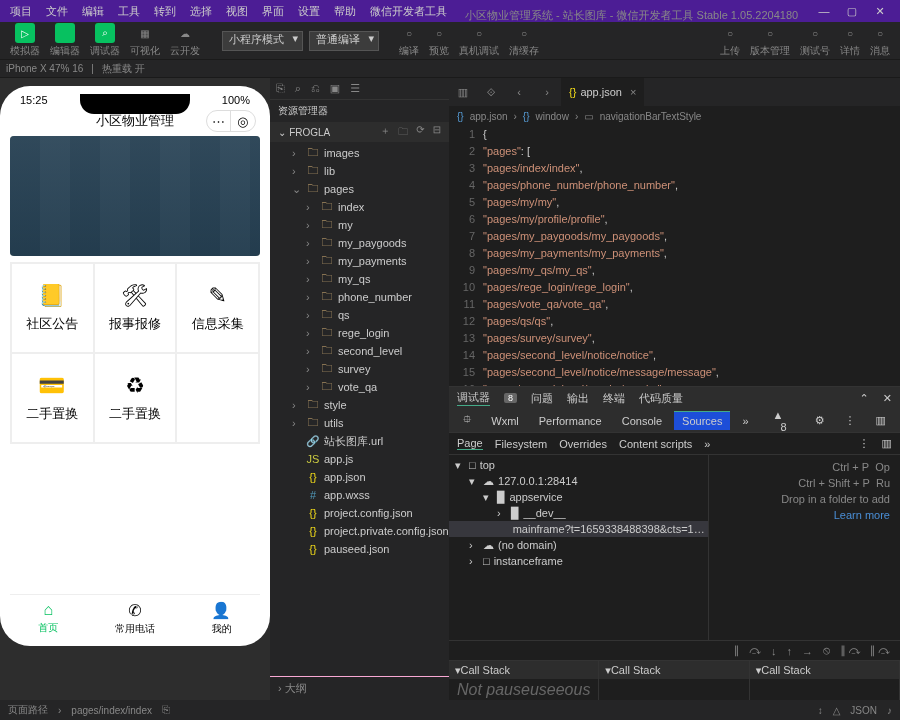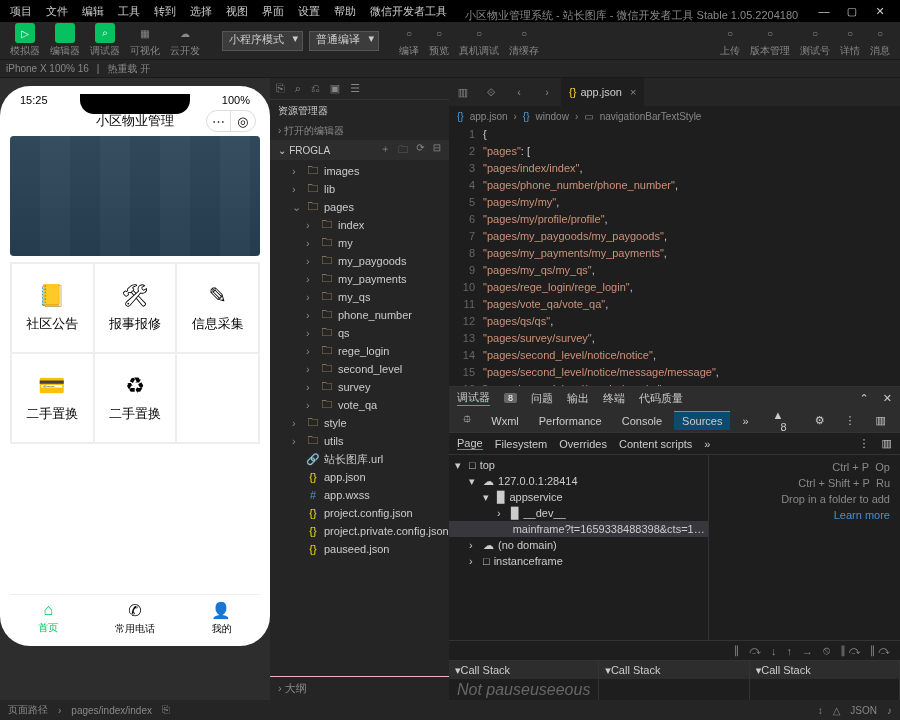--- a/index.html
+++ b/index.html
@@ -1,17 +1,17 @@
 <!DOCTYPE html>
 <html><head>
 <meta charset="utf-8">
 <style>
 * { margin: 0; padding: 0; box-sizing: border-box; font-family: "Microsoft YaHei", sans-serif; }
 body { background: #1e1e1e; color: #ccc; font-size: 11px; width: 900px; height: 720px; overflow: hidden; }
-.titlebar { height: 22px; background: #000000; display: flex; align-items: center; padding: 0 4px; }
+.titlebar { height: 22px; background: #4c1d95; display: flex; align-items: center; padding: 0 4px; }
 .titlebar .menus { display: flex; gap: 2px; }
 .titlebar .menus span { padding: 2px 6px; cursor: pointer; }
 .titlebar .title { flex: 1; text-align: left; color: #888; margin-left: 12px; margin-top: 8px; }
 .titlebar .winctrl { display: flex; gap: 8px; padding-right: 6px; }
 .titlebar .winctrl span { width: 20px; text-align: center; cursor: pointer; }
 .toolbar { height: 38px; background: #252526; display: flex; align-items: center; padding: 0 6px; gap: 6px; border-bottom: 1px solid #1a1a1a; }
 .tbtn { display: flex; flex-direction: column; align-items: center; gap: 1px; padding: 2px 4px; color: #888; font-size: 10px; }
 .tbtn .ico { width: 20px; height: 20px; display: flex; align-items: center; justify-content: center; border-radius: 3px; }
 .green .ico { background: #07c160; color: #fff; }
 .select { background: #3c3c3c; border: 1px solid #555; height: 20px; padding: 0 18px 0 6px; color: #ccc; position: relative; }
@@ -60,21 +60,21 @@
 .crumbs .jb { color: #569cd6; }
 .code { display: flex; font-family: Consolas, monospace; font-size: 11px; height: 260px; overflow: hidden; }
 .gutter { width: 34px; text-align: right; color: #666; padding-right: 8px; line-height: 17px; }
 .lines { flex: 1; line-height: 17px; }
 .lines .s { color: #ce9178; }
 .devtools { flex: 1; display: flex; flex-direction: column; border-top: 1px solid #333; }
 .dttop { height: 22px; background: #2d2d2d; display: flex; align-items: center; padding: 0 8px; gap: 14px; font-size: 11px; }
 .dttop .cnt { background: #666; color: #fff; padding: 0 4px; border-radius: 2px; font-size: 9px; }
 .dttabs { height: 24px; background: #2d2d2d; display: flex; align-items: center; padding: 0 6px; gap: 4px; border-bottom: 1px solid #333; }
 .dttabs span { padding: 3px 8px; cursor: pointer; }
-.dttabs .act { background: #0c4a6e; border-top: 1px solid #4a8; }
+.dttabs .act { background: #1d4ed8; border-top: 1px solid #4a8; }
 .dtsub { height: 22px; display: flex; align-items: center; padding: 0 8px; gap: 12px; border-bottom: 1px solid #333; }
 .dtbody { flex: 1; display: flex; }
 .ftree { width: 260px; border-right: 1px solid #333; padding: 2px 0; }
 .ftree .fn { display: flex; align-items: center; gap: 4px; height: 16px; padding-left: var(--i,6px); }
 .ftree .sel { background: #37373d; }
 .fright { flex: 1; padding: 6px 10px; color: #888; font-size: 11px; text-align: right; }
 .fright div { margin-bottom: 4px; }
 .fright a { color: #4a8ed6; }
 .callstacks { height: 40px; display: flex; border-top: 1px solid #333; }
 .callstacks > div { flex: 1; border-right: 1px solid #333; display: flex; flex-direction: column; }
@@ -171,21 +171,21 @@
         <div>详情</div>
       </div>
       <div class="tbtn">
         <div class="ico">○</div>
         <div>消息</div>
       </div>
     </div>
 </div>
 
 <div class="statusrow">
-  <span>iPhone X 100% 16</span>
+  <span>iPhone X 47% 16</span>
   <span>|</span>
   <span>热重载 开</span>
 </div>
 
 <div class="main">
 
   <div class="simpane">
     <div class="phone">
       <div class="notch"></div>
       <div class="pstatus">
@@ -245,21 +245,20 @@
 
   <div class="midpane">
     <div class="midtop">
       <span>⎘</span>
       <span>⌕</span>
       <span>⎌</span>
       <span>▣</span>
       <span>☰</span>
     </div>
     <div style="padding:4px 8px;font-size:10px">资源管理器</div>
-    <div style="padding:2px 8px;color:#888;font-size:10px">› <span>打开的编辑器</span></div>
     <div class="mhdr">
       <span>⌄ <span>FROGLA</span></span>
       <div class="acts">
         <span>＋</span>
         <span>🗀</span>
         <span>⟳</span>
         <span>⊟</span>
       </div>
     </div>
     <div class="tree" id="tree">
@@ -340,20 +339,25 @@
         </div>
         <div class="tn" style="--ind: 22px;">
           <span class="arr">›</span>
           <span class="fico folder">🗀</span>
           <span>utils</span>
         </div>
         <div class="tn" style="--ind: 22px;">
           <span class="arr"></span>
           <span class="fico urlf">🔗</span>
           <span>站长图库.url</span>
+        </div>
+        <div class="tn" style="--ind: 22px;">
+          <span class="arr"></span>
+          <span class="fico jsfile">JS</span>
+          <span>app.js</span>
         </div>
         <div class="tn" style="--ind: 22px;">
           <span class="arr"></span>
           <span class="fico jsonfile">{}</span>
           <span>app.json</span>
         </div>
         <div class="tn" style="--ind: 22px;">
           <span class="arr"></span>
           <span class="fico wxss">#</span>
           <span>app.wxss</span>

